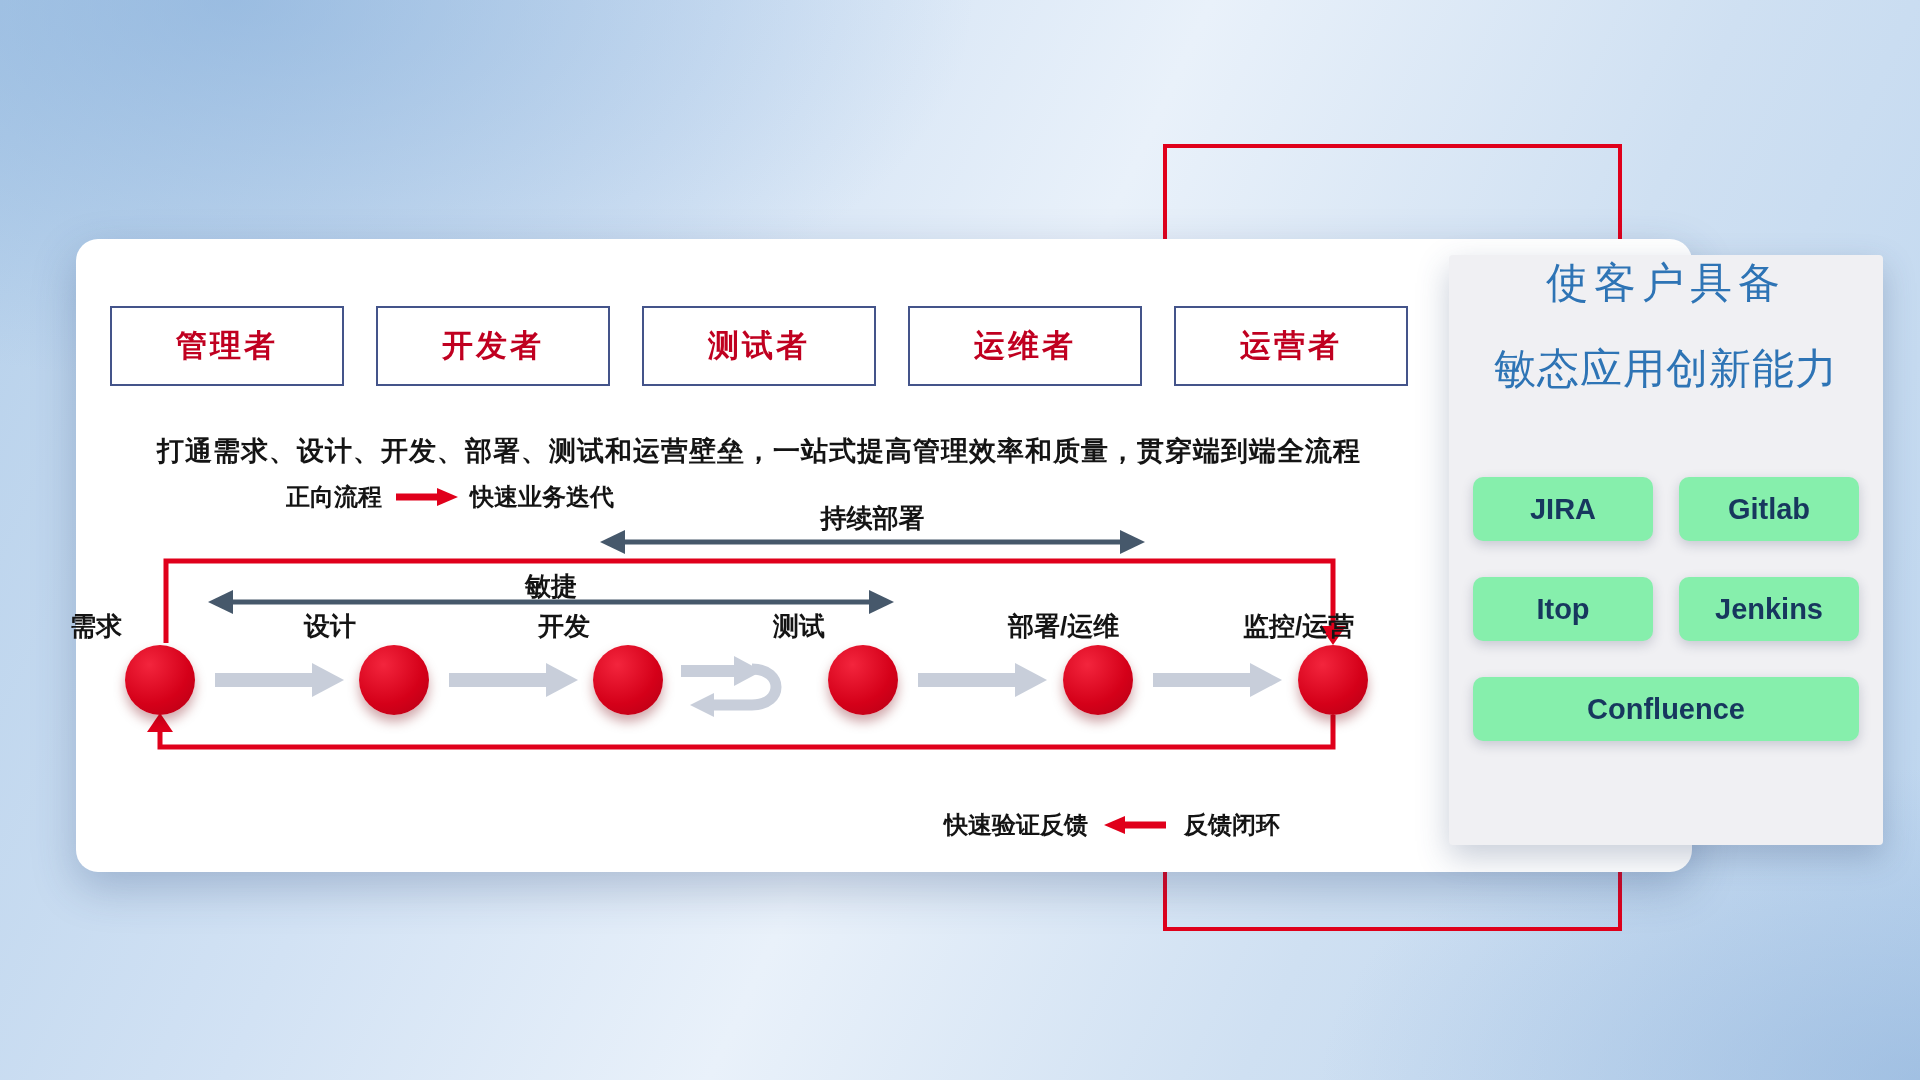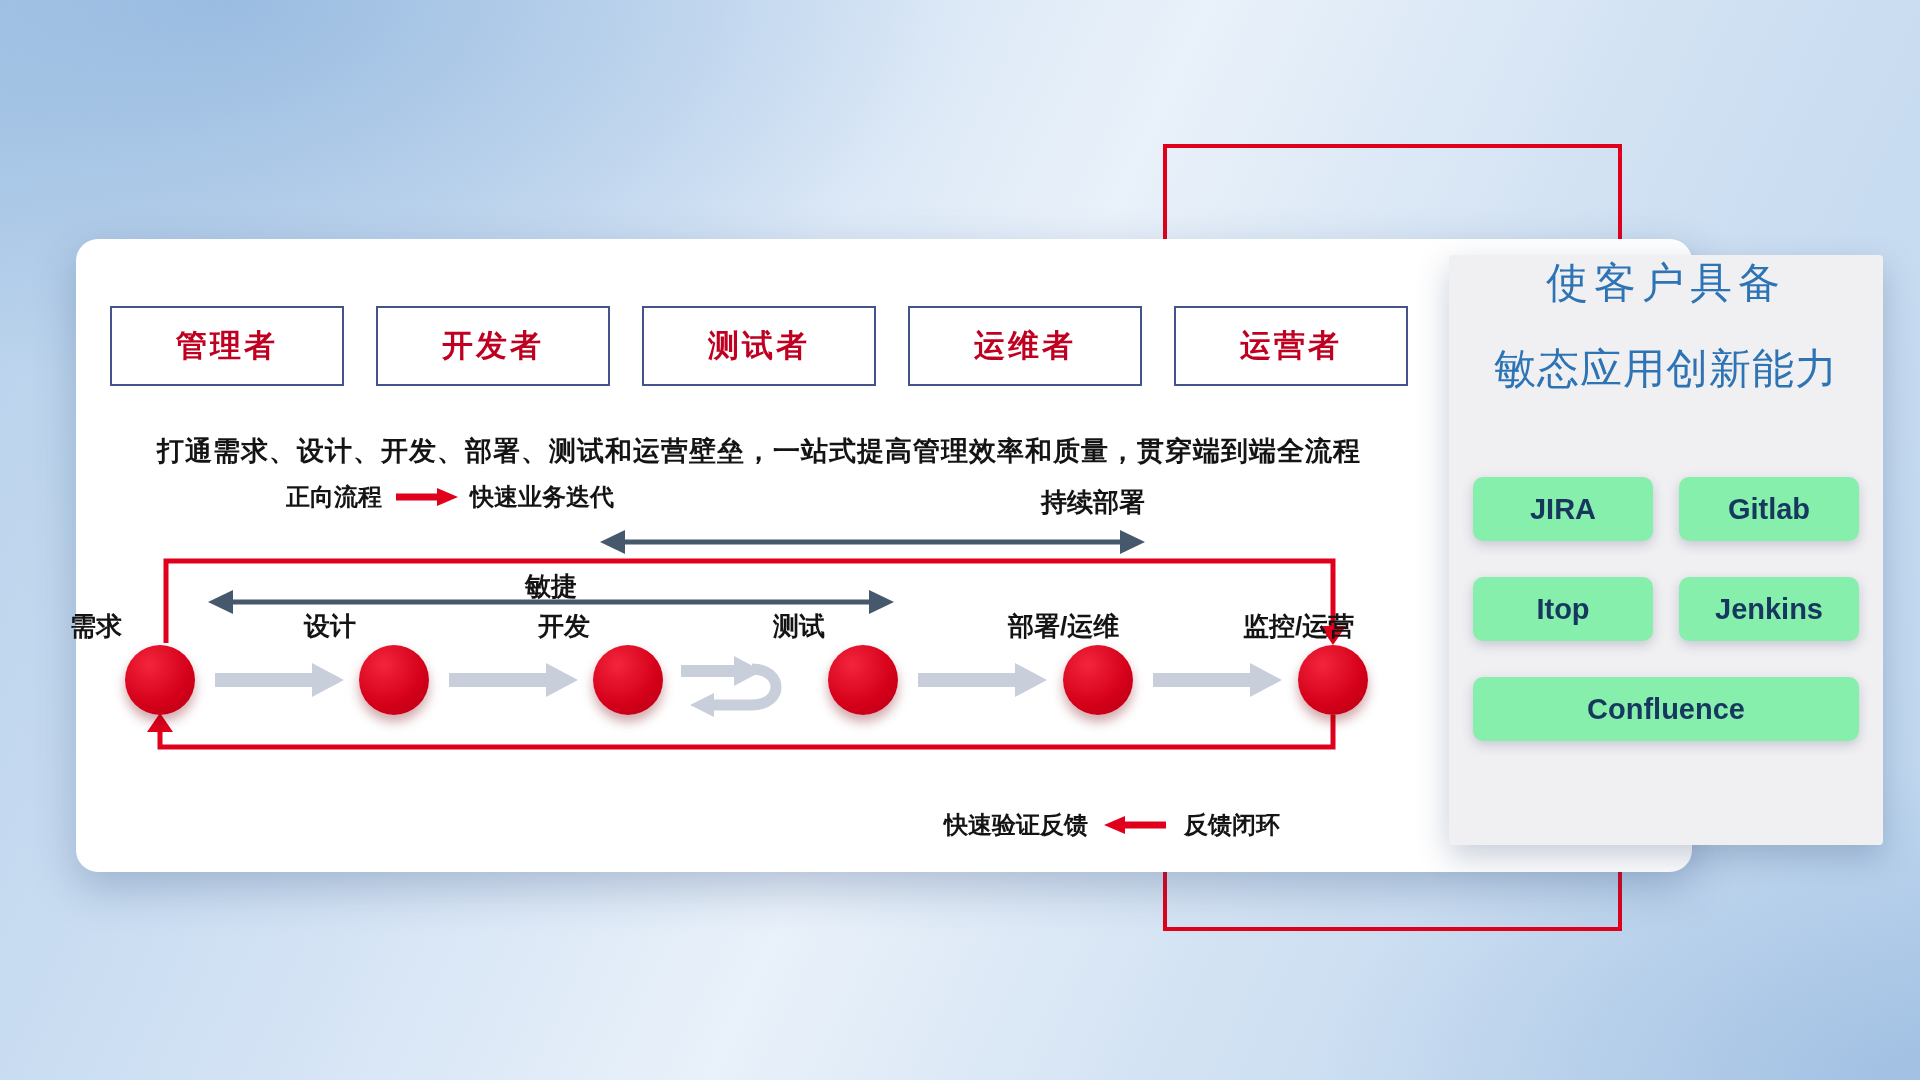--- a/index.html
+++ b/index.html
@@ -55,21 +55,21 @@
     display:flex; align-items:center; gap:12px;
     font-size:24px; font-weight:bold; color:#141414;
   }
   .legend-feedback {
     position:absolute; left:868px; top:570px;
     display:flex; align-items:center; gap:16px;
     font-size:24px; font-weight:bold; color:#141414;
   }
 
   .flow-label { position:absolute; font-size:26px; font-weight:bold; color:#141414; }
-  .flow-label.cd    { left:524px; width:545px; top:246px; text-align:right; }
+  .flow-label.cd    { left:524px; width:545px; top:262px; text-align:center; }
   .flow-label.agile { left:132px; width:686px; top:330px; text-align:center; }
 
   .flow-svg { position:absolute; left:0; top:0; width:1366px; height:633px; }
 
   .stage-label {
     position:absolute; top:370px; width:180px; 
     font-size:26px; font-weight:bold; color:#141414;
   }
   .node {
     position:absolute; top:406px; width:70px; height:70px; border-radius:50%;

